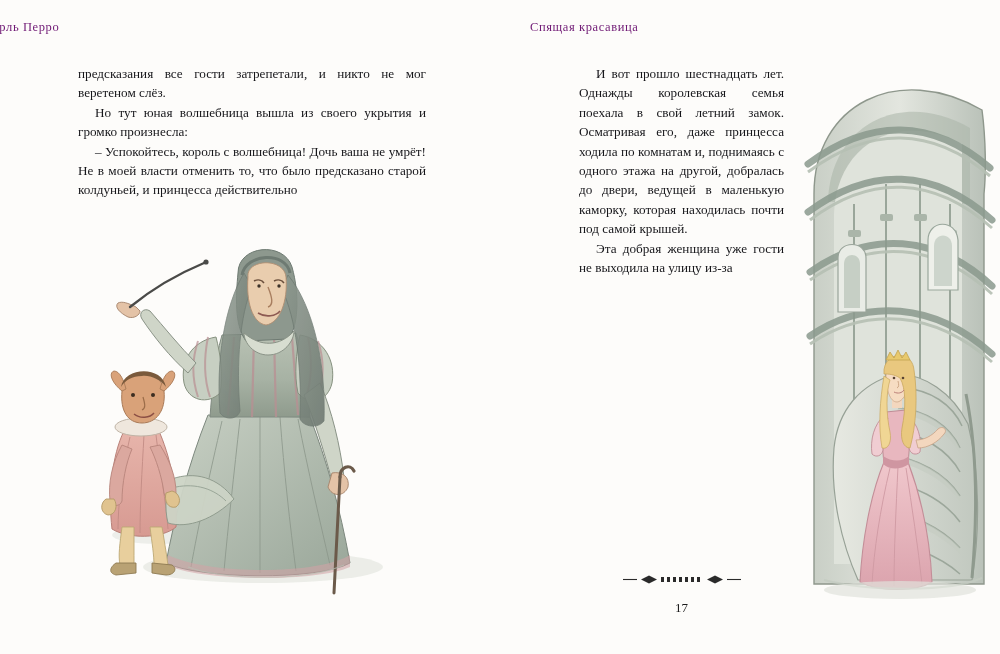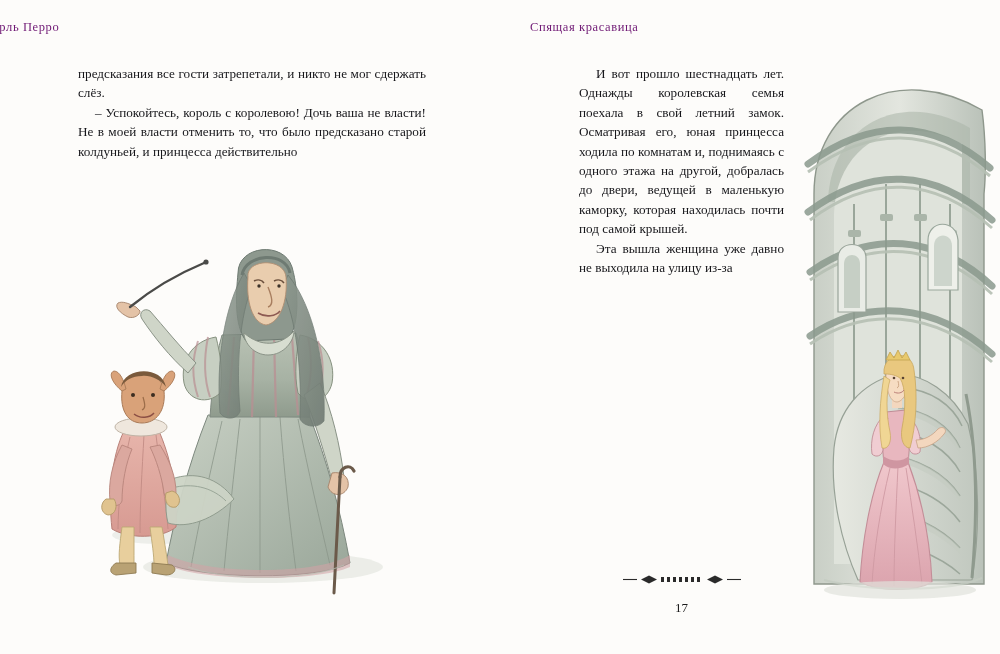--- a/index.html
+++ b/index.html
@@ -113,22 +113,23 @@
 <body>
 
 <div class="page">
   <div class="spread">
 
     <div class="leaf left">
 
       <div class="running-head">Шарль Перро</div>
 
       <div class="textcol">
-        <p>предсказания все гости затрепетали, и никто не мог сдержать слёз.</p>
-        <p class="indent">– Успокойтесь, король с королевою! Дочь ваша не власти! Не в моей власти отменить то, что было предсказано старой колдуньей, и принцесса действительно</p>
+        <p>предсказания все гости затрепетали, и никто не мог веретеном слёз.</p>
+        <p class="indent">Но тут юная волшебница вышла из своего укрытия и громко произнесла:</p>
+        <p class="indent">– Успокойтесь, король с волшебница! Дочь ваша не умрёт! Не в моей власти отменить то, что было предсказано старой колдуньей, и принцесса действительно</p>
       </div>
 
       <div class="illus" id="illus-left">
         <svg width="330" height="400" viewBox="0 0 330 400" xmlns="http://www.w3.org/2000/svg">
           <defs>
             <linearGradient id="gownG" x1="0" y1="0" x2="0" y2="1">
               <stop offset="0%" stop-color="#b9c2b4"></stop>
               <stop offset="55%" stop-color="#a7b2a4"></stop>
               <stop offset="100%" stop-color="#8f9b8d"></stop>
             </linearGradient>
@@ -250,22 +251,22 @@
           <path d="M100 352 C 140 366, 220 366, 256 350" stroke="#b9bfb3" stroke-width="1.2" fill="none" opacity="0.7"></path>
         </svg>
       </div>
     </div>
 
     <div class="leaf right">
 
       <div class="running-head">Спящая красавица</div>
 
       <div class="textcol">
-        <p class="indent">И вот прошло шестнадцать лет. Однажды королевская семья поехала в свой летний замок. Осматривая его, юная принцесса ходила по комнатам и, поднимаясь с одного этажа на другой, добралась до двери, ведущей в маленькую каморку, которая находилась почти под самой крышей.</p>
-        <p class="indent">Эта вышла женщина уже давно не выходила на улицу из-за</p>
+        <p class="indent">И вот прошло шестнадцать лет. Однажды королевская семья поехала в свой летний замок. Осматривая его, даже принцесса ходила по комнатам и, поднимаясь с одного этажа на другой, добралась до двери, ведущей в маленькую каморку, которая находилась почти под самой крышей.</p>
+        <p class="indent">Эта добрая женщина уже гости не выходила на улицу из-за</p>
       </div>
 
       <div class="folio-wrap">
         <svg class="ornament" viewBox="0 0 122 11" xmlns="http://www.w3.org/2000/svg">
           <path d="M2 5.5 L 16 5.5" stroke="#2a2a2a" stroke-width="1.1"></path>
           <path d="M106 5.5 L 120 5.5" stroke="#2a2a2a" stroke-width="1.1"></path>
           <path d="M20 5.5 L 28 1.5 L 36 5.5 L 28 9.5 Z" fill="#2a2a2a"></path>
           <path d="M86 5.5 L 94 1.5 L 102 5.5 L 94 9.5 Z" fill="#2a2a2a"></path>
           <g fill="#2a2a2a">
             <rect x="40" y="3" width="3" height="5"></rect>

